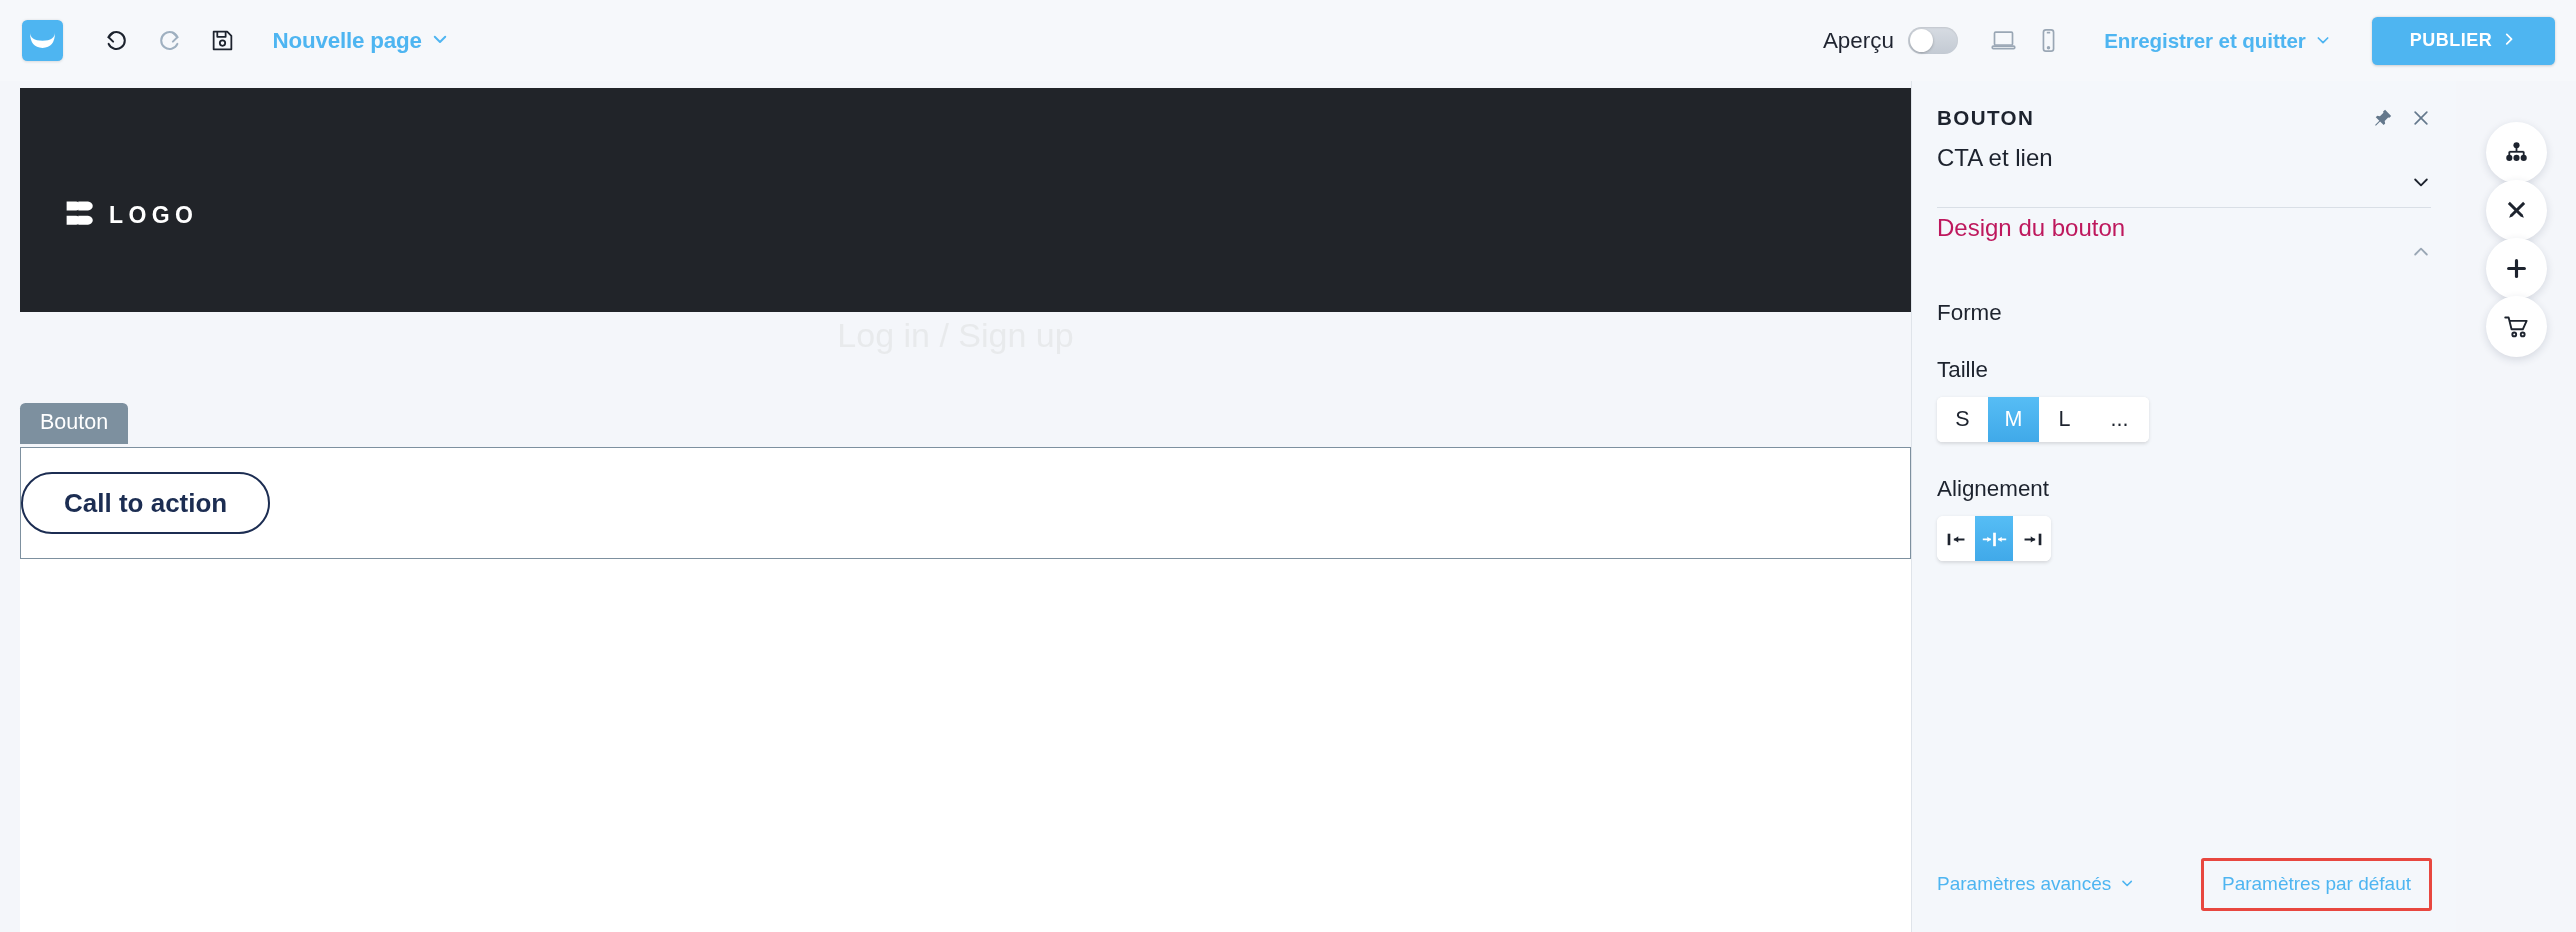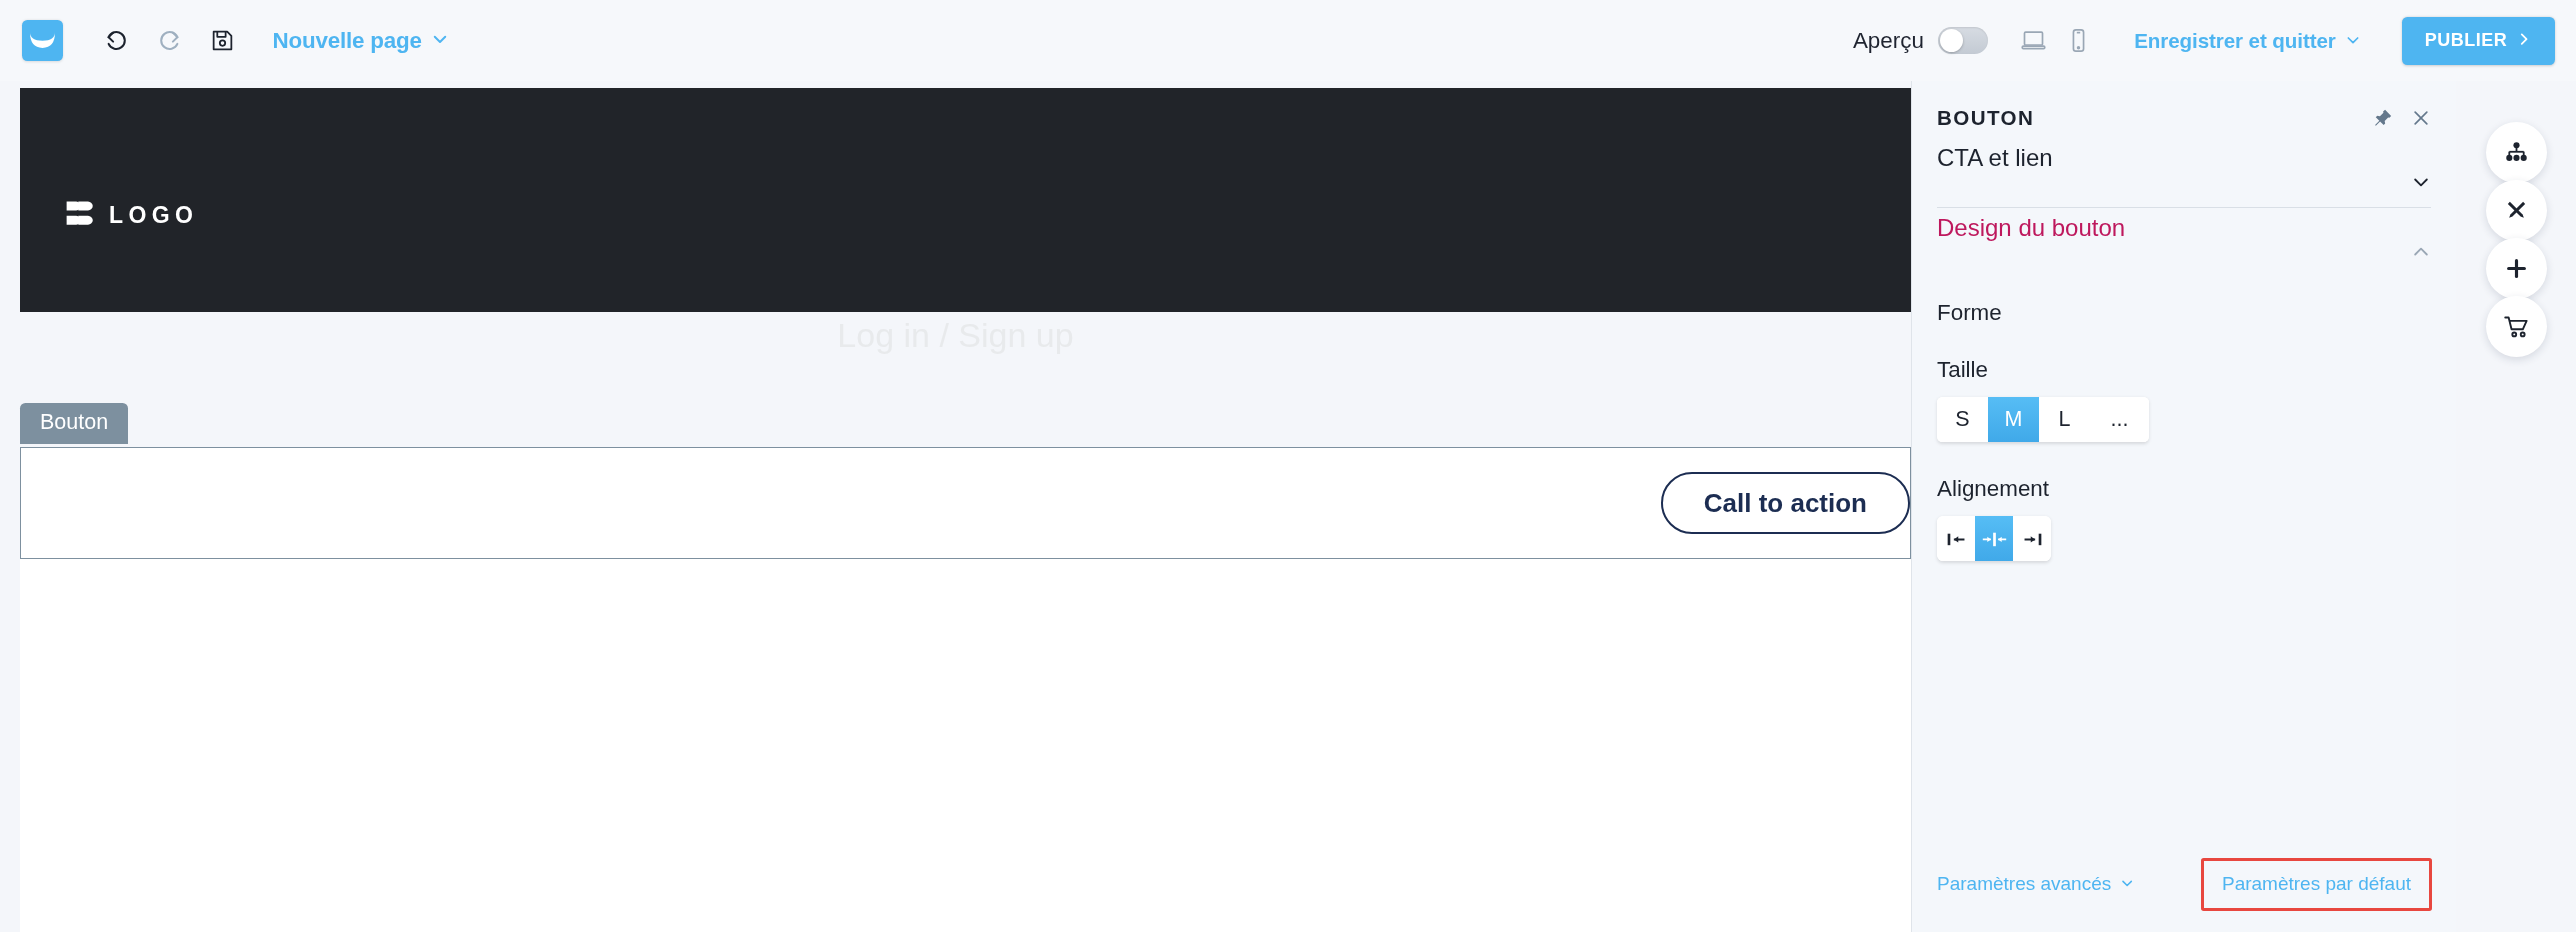--- a/index.html
+++ b/index.html
@@ -64,21 +64,21 @@
   .save-quit {
     margin-left: 38px;
     display: flex; align-items: center; gap: 9px;
     color: #4eb5f1; font-size: 20.6px; font-weight: bold;
     cursor: pointer; letter-spacing: -0.1px;
   }
   .publish {
     margin-left: 41px;
     background: #4eb5f1; color: #fff;
     border: none; border-radius: 5.4px;
-    height: 48px; padding: 0 23px;
+    height: 48px; padding: 0 38px;
     font-size: 18px; font-weight: bold;
     letter-spacing: 0.5px;
     font-family: "Liberation Sans", sans-serif;
     display: flex; align-items: center; gap: 10px;
     cursor: pointer;
     box-shadow: 0 0.9px 2.7px rgba(0,0,0,.18);
   }
 
   
   .canvas {
@@ -117,21 +117,21 @@
   }
 
   .block-area {
     position: absolute; left: 20px; top: 366px;
     width: 1891px; height: 112px;
     background: #ffffff;
     border-top: 1.8px solid #7d909f;
     border-left: 1.8px solid #7d909f;
     border-right: 1.8px solid #7d909f;
     border-bottom: 1.8px solid #7d909f;
-    display: flex; align-items: center; justify-content: flex-end;
+    display: flex; align-items: center; justify-content: flex-start;
   }
   .cta-btn {
     border: 2.7px solid #1c2d52;
     color: #1c2d52;
     background: #fff;
     border-radius: 36px;
     padding: 13.4px 41px;
     font-size: 26px; font-weight: bold;
     font-family: "Liberation Sans", sans-serif;
     cursor: pointer;

